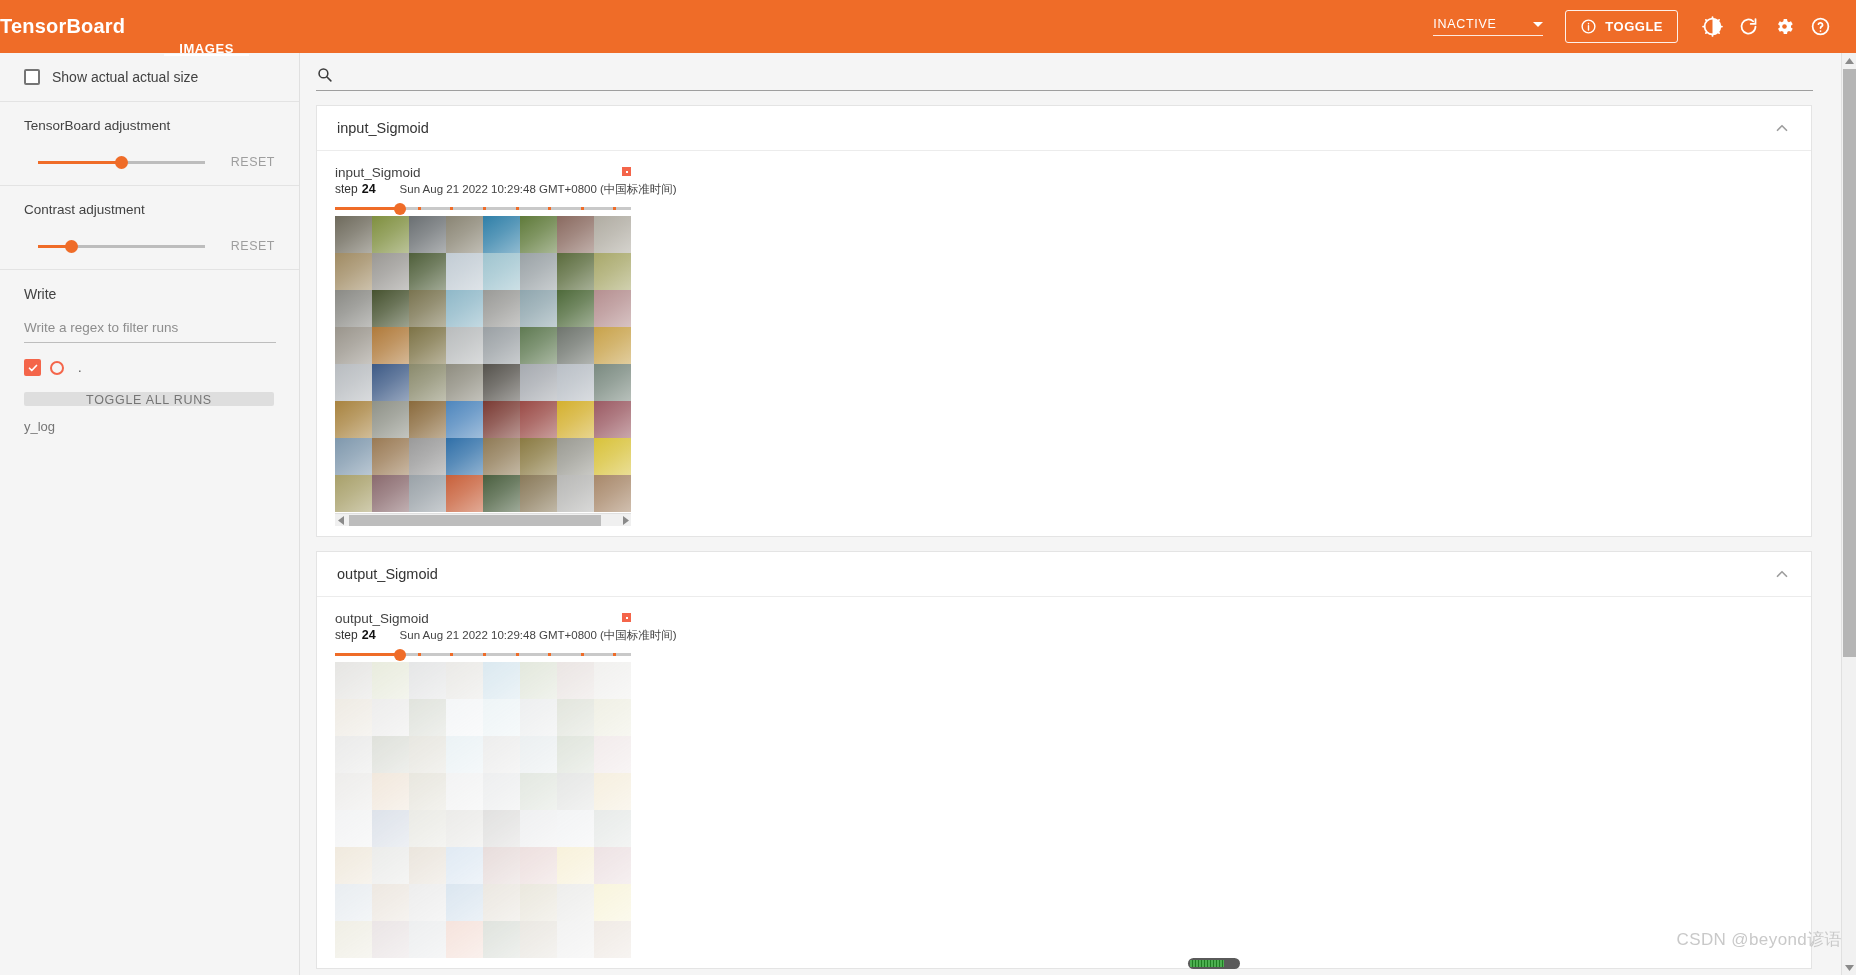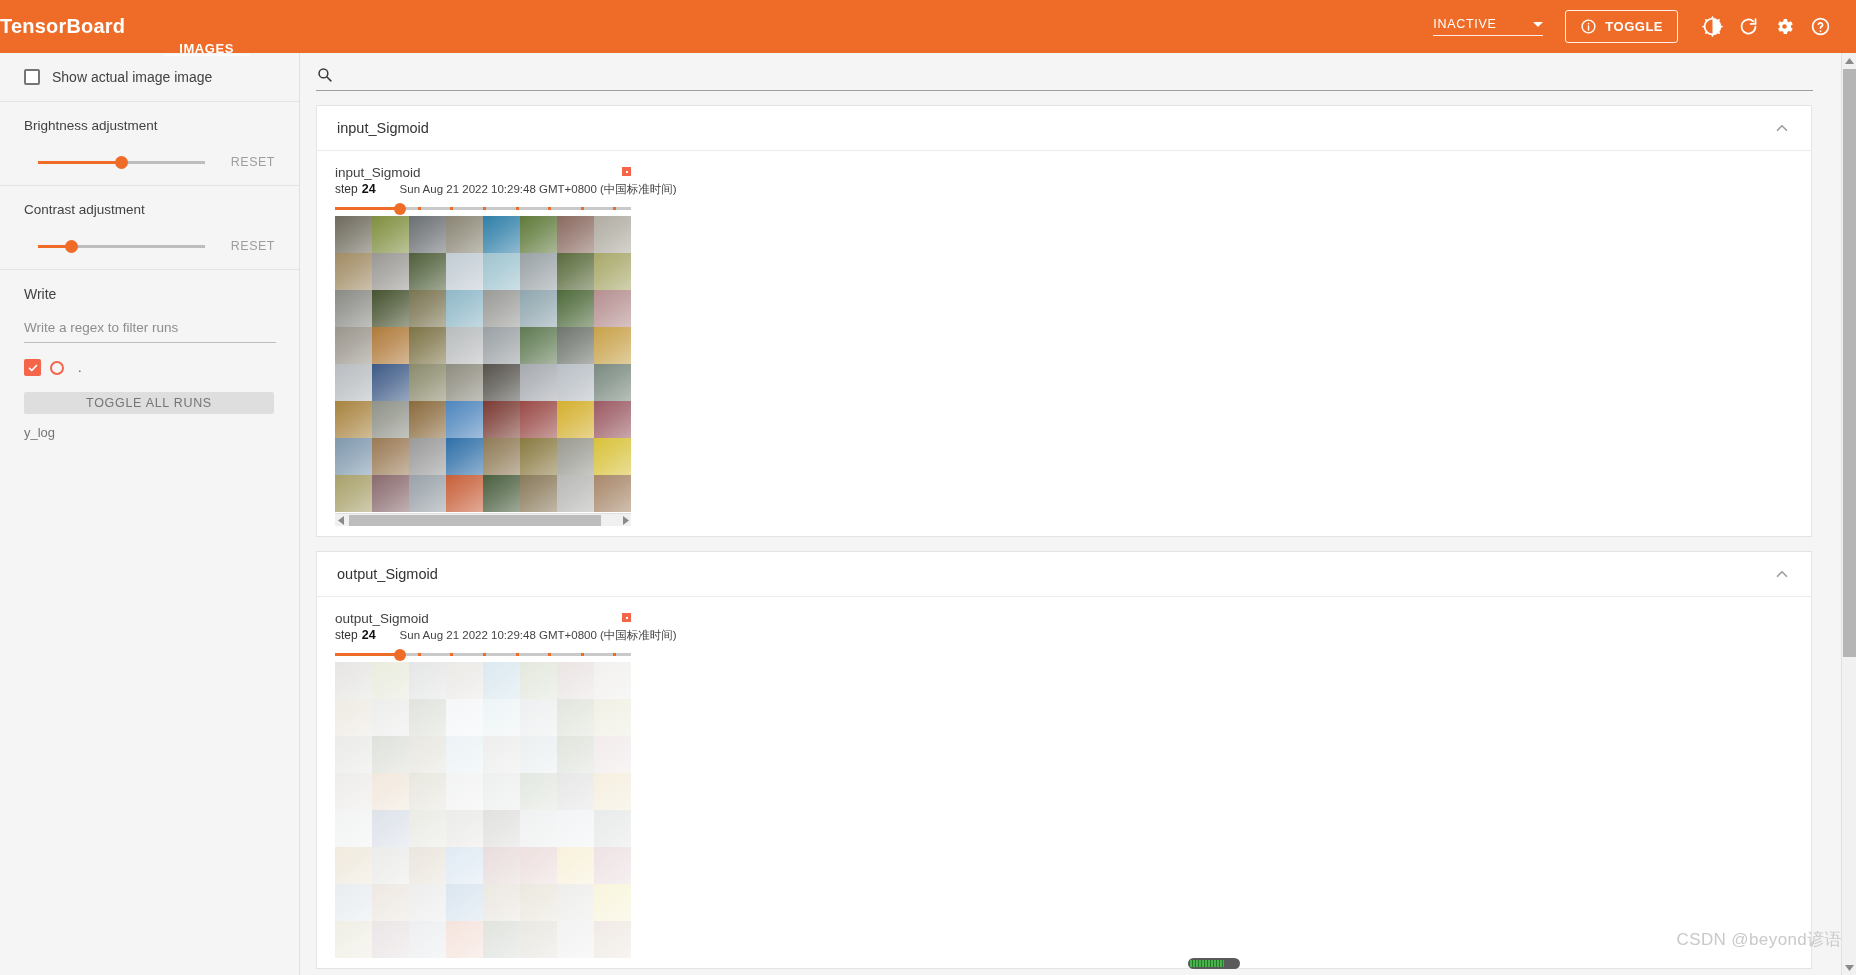--- a/index.html
+++ b/index.html
@@ -125,21 +125,21 @@
     background: #f4654a;
     display: flex; align-items: center; justify-content: center;
     cursor: pointer;
   }
   .run-circle {
     width: 14px; height: 14px; border-radius: 50%;
     border: 2px solid #f4654a; background: transparent;
   }
   .run-dot-label { font-size: 13px; color: #555; margin-left: 5px; }
   .toggle-all {
-    margin-top: 16px; width: 250px; height: 22px;
+    margin-top: 16px; width: 250px; height: 14px;
     background: #dedede; border: none; border-radius: 2px;
     color: #757575; font-size: 12.5px; letter-spacing: .7px;
     cursor: pointer;
     font-family: "Liberation Sans", sans-serif;
   }
   .ylog { font-size: 13px; color: #757575; margin-top: 11px; }
 
   
   .main {
     position: absolute; top: 53px; left: 300px;
@@ -321,26 +321,26 @@
       </svg>
     </div>
   </div>
 </div>
 
 <div class="sidebar">
 
   <div class="side-sec">
     <div class="checkrow">
       <span class="cbox"></span>
-      <span>Show actual image image</span>
+      <span>Show actual actual size</span>
     </div>
   </div>
 
   <div class="side-sec">
-    <div class="sec-title">Brightness adjustment</div>
+    <div class="sec-title">TensorBoard adjustment</div>
     <div class="sliderrow">
       <div class="slider">
         <div class="fill" id="br-fill" style="width: 50%;"></div>
         <div class="knob" id="br-knob" style="left: 50%;"></div>
       </div>
       <div class="reset">RESET</div>
     </div>
   </div>
 
   <div class="side-sec">

